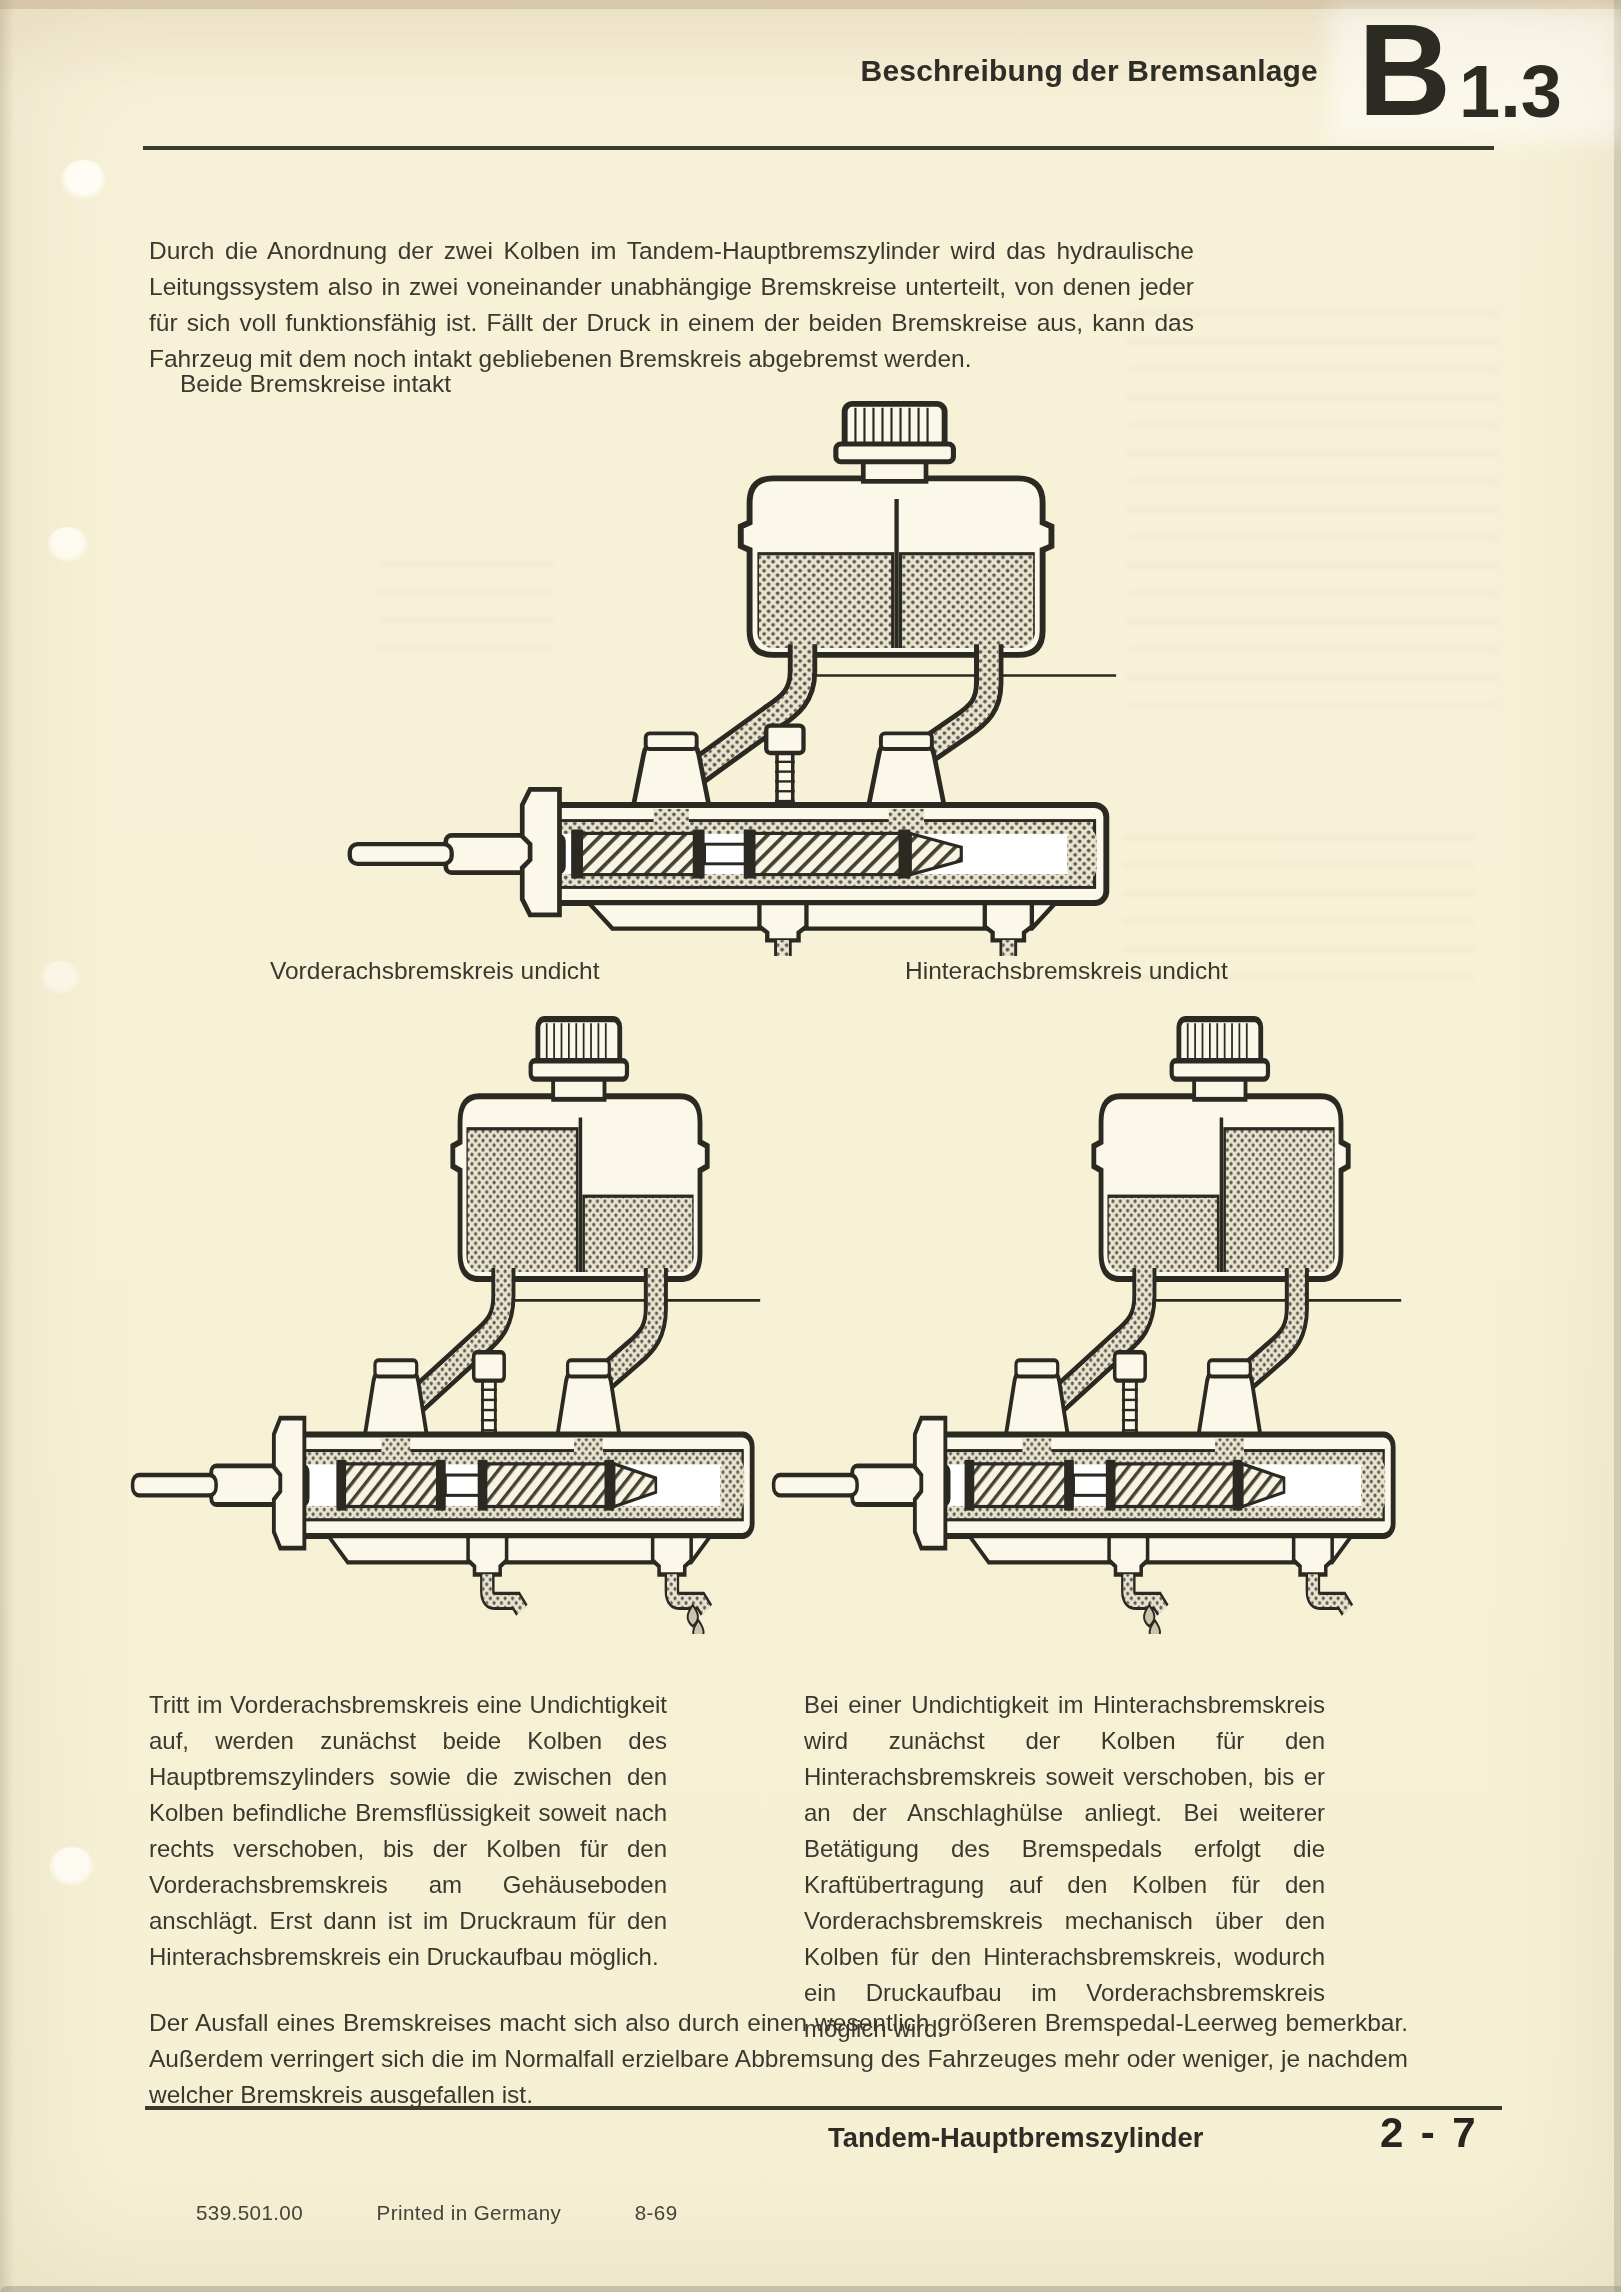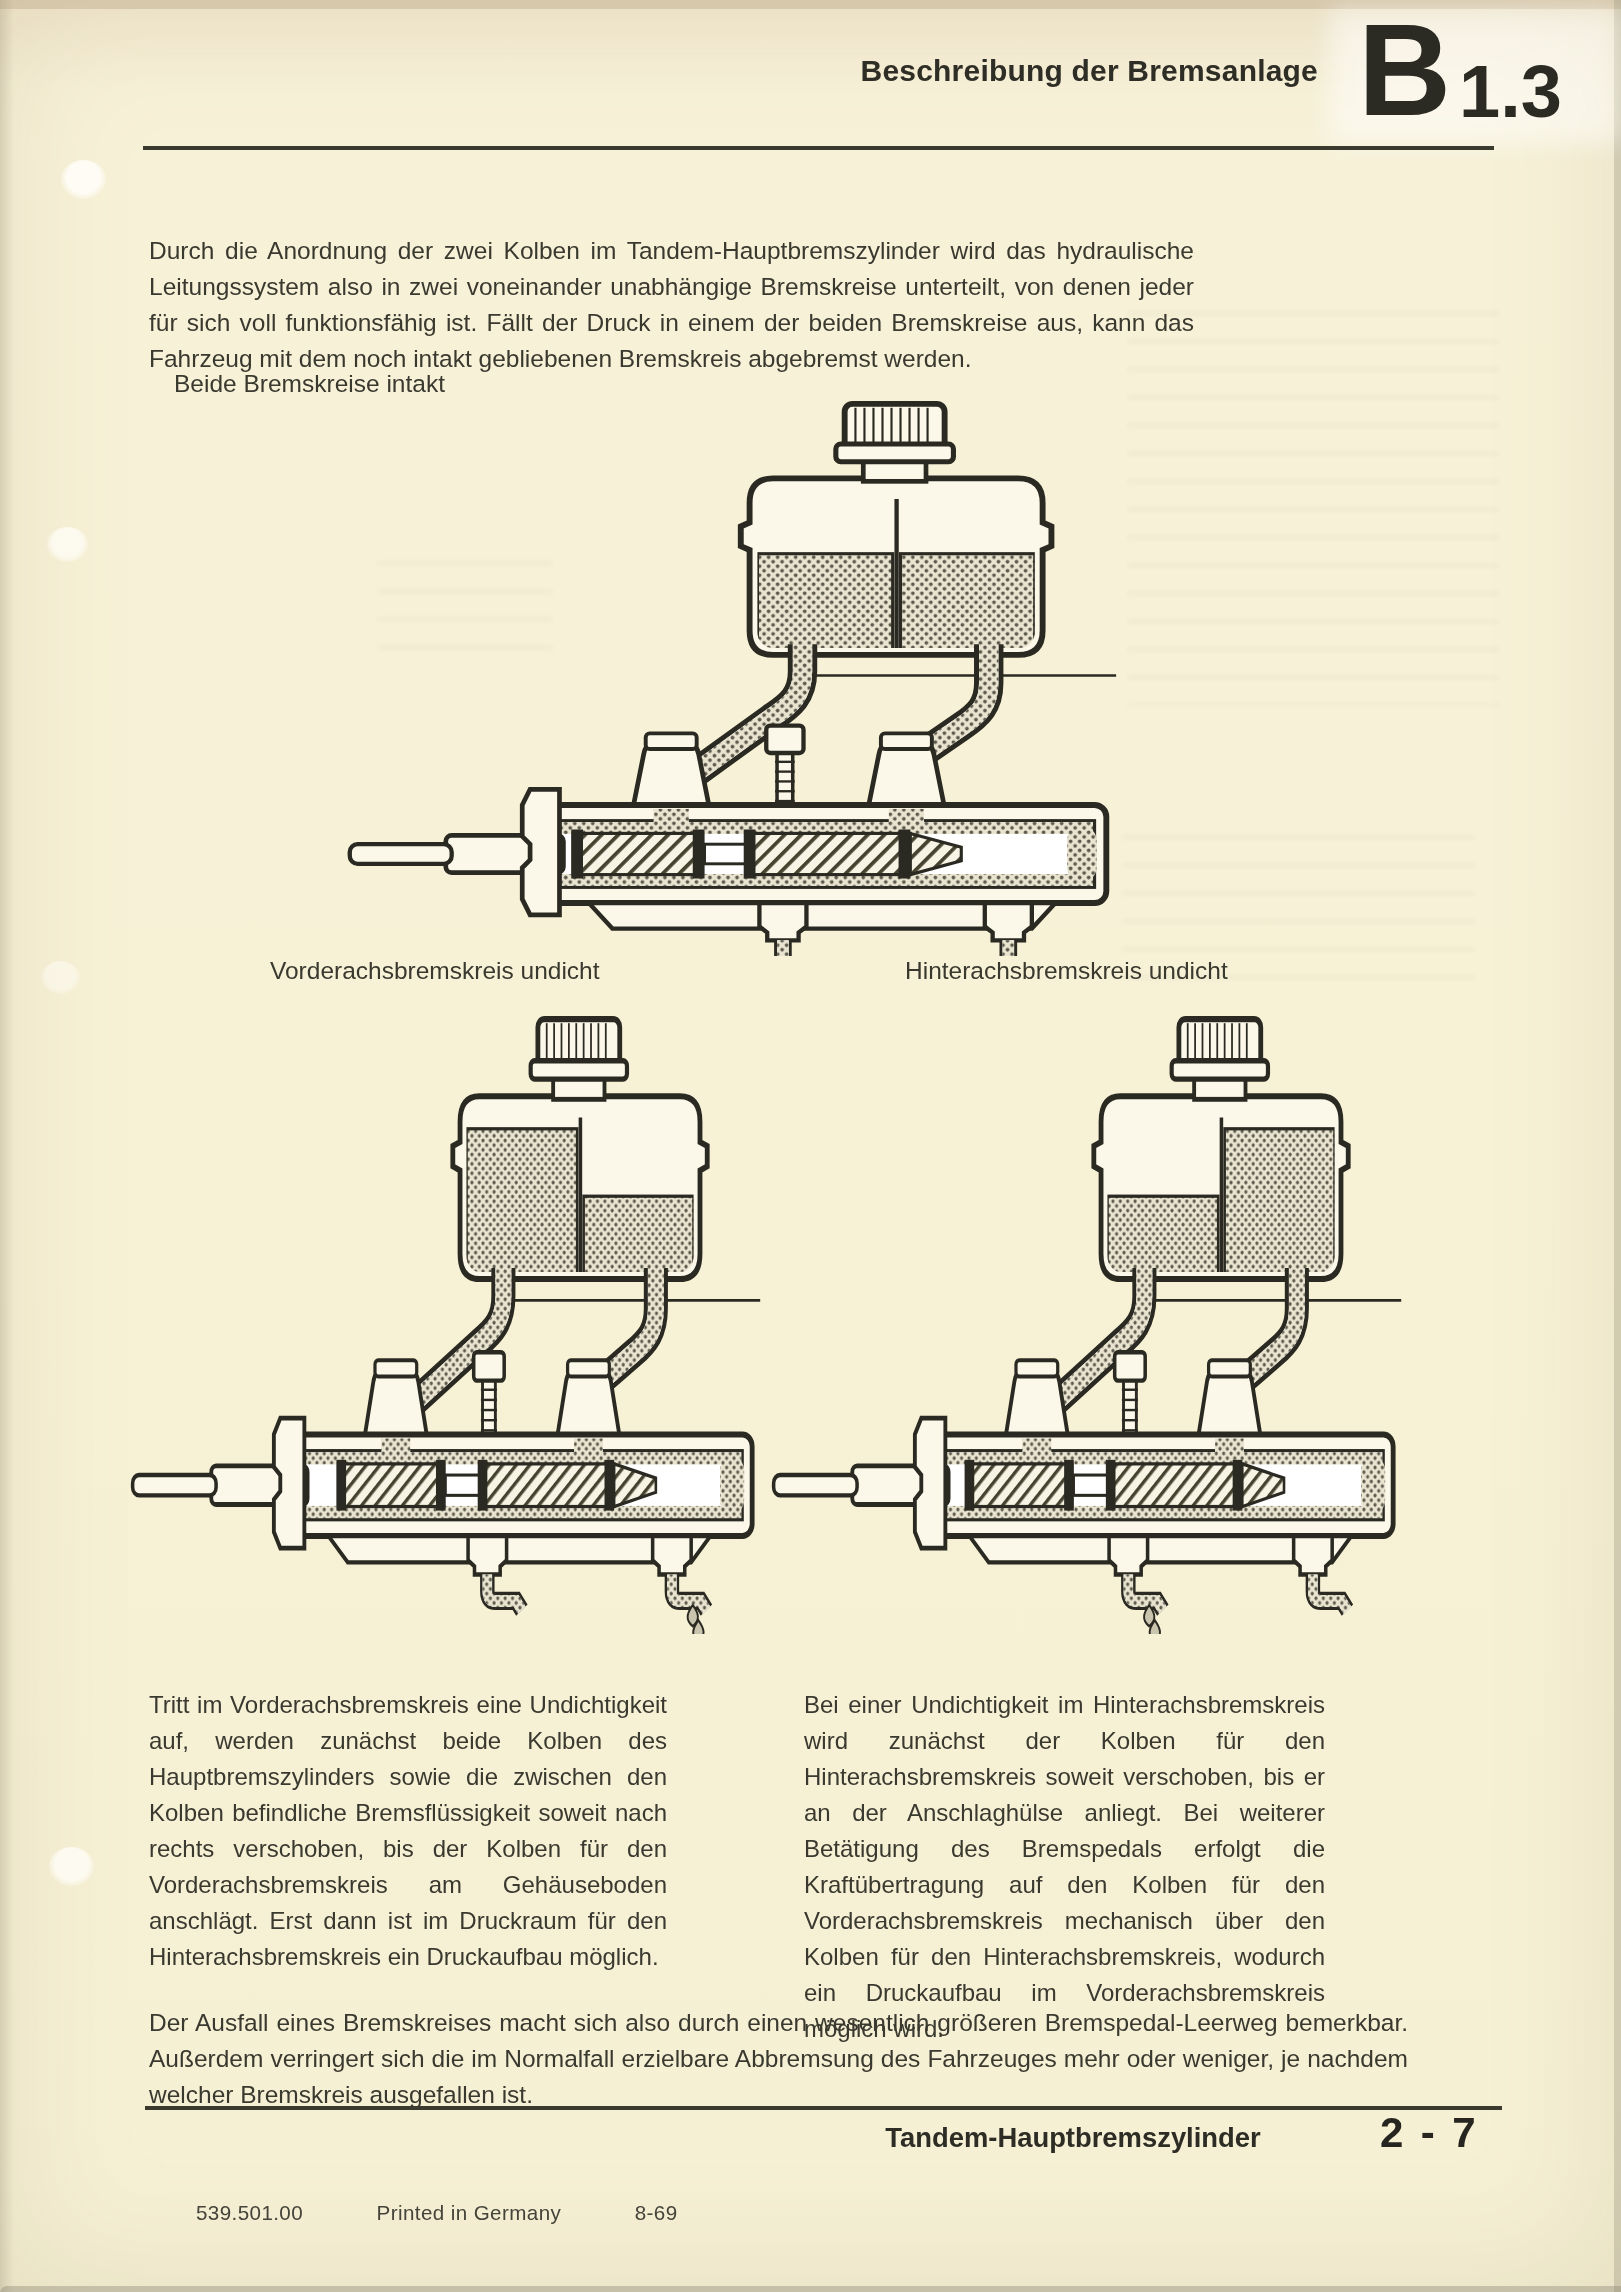--- a/index.html
+++ b/index.html
@@ -27,29 +27,29 @@
   #hdr-rule{left:143px;top:146px;width:1351px;height:3.9px;}
   #ftr-rule{left:145px;top:2106px;width:1357px;height:3.9px;}
 
   .body-text{position:absolute;font-size:24.5px;line-height:36px;text-align:justify;color:#3a392f;}
   #intro{left:149px;top:208px;width:1045px;}
   #col-left{left:149px;top:1663px;width:518px;font-size:24px;line-height:36px;}
   #col-right{left:804px;top:1663px;width:521px;font-size:24px;line-height:36px;}
   #closing{left:149px;top:1980px;width:1259px;}
 
   .fig-label{position:absolute;font-size:24.5px;color:#3a392f;white-space:nowrap;}
-  #lbl0{left:174px;top:370px;text-align:right;}
+  #lbl0{left:180px;top:370px;text-align:right;}
   #lbl1{left:270px;top:957px;}
   #lbl2{left:905px;top:957px;}
   .fig-svg{position:absolute;}
   #fig0{left:338px;top:397px;width:784px;height:559px;}
   #fig1{left:123px;top:1012px;width:642px;height:622px;}
   #fig2{left:764px;top:1012px;width:642px;height:622px;}
 
-  .ftr-chapter{position:absolute;left:828px;top:2122px;width:490px;text-align:center;
+  .ftr-chapter{position:absolute;left:828px;top:2122px;width:490px;text-align:left;
     font-size:27.4px;font-weight:bold;color:#2e2d25;}
   .ftr-page{position:absolute;left:1380px;top:2109px;font-size:42px;font-weight:bold;
     color:#26251f;letter-spacing:2.9px;}
   .ftr-print{position:absolute;left:148px;top:2201px;font-size:20.6px;color:#45443a;letter-spacing:0.4px;}
   .ftr-print span{margin-right:25.5px;margin-left:48px;}
 </style>
 </head>
 <body>
 
 <div id="page">

